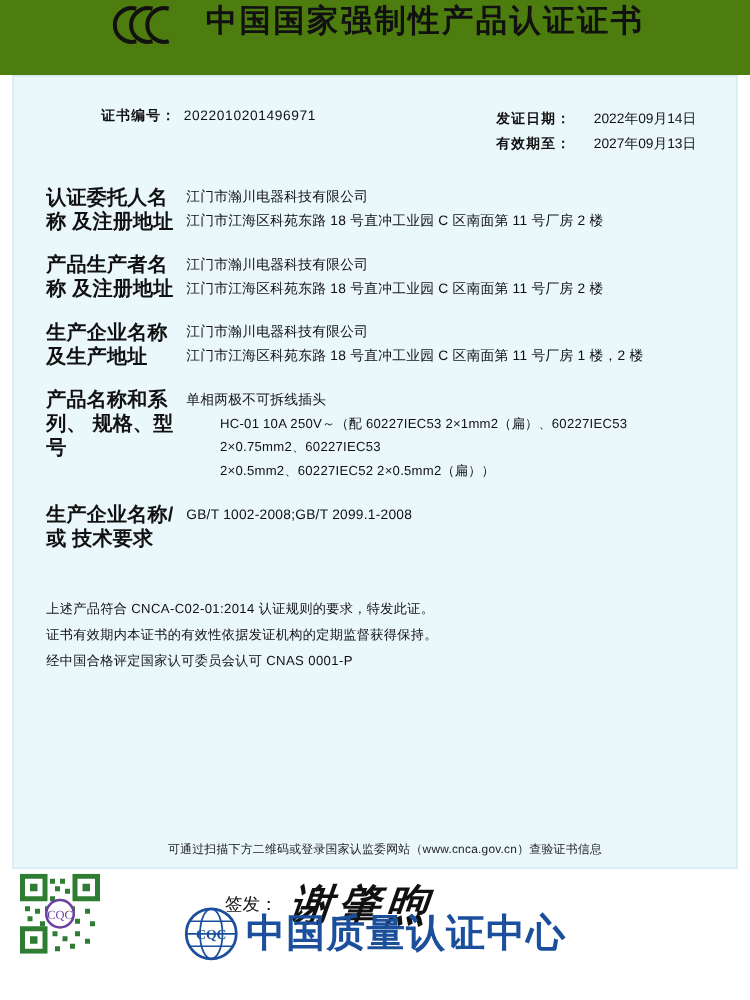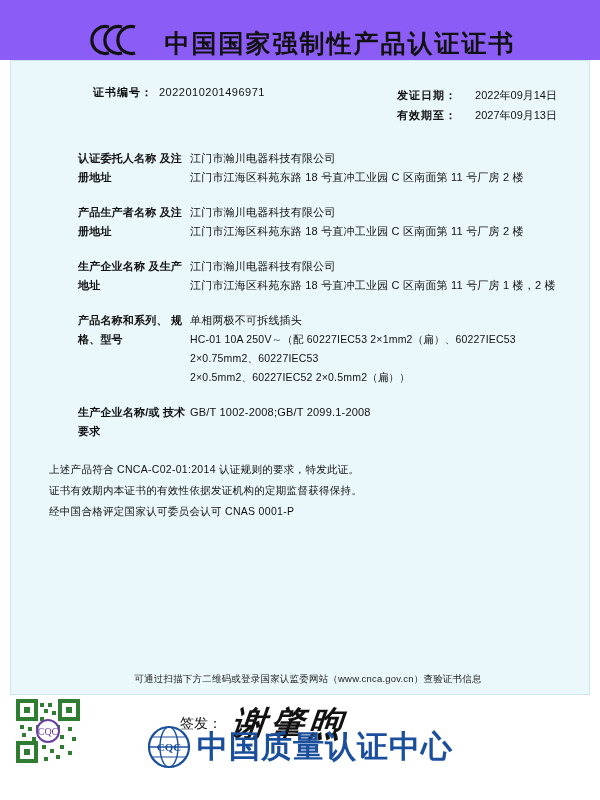--- a/index.html
+++ b/index.html
@@ -18,24 +18,24 @@
     width: 600px;
     height: 800px;
     box-sizing: border-box;
     background: #ffffff;
     overflow: hidden;
   }
   
   .header {
     height: 60px;
     display: flex;
-    align-items: flex-end;
+    align-items: flex-start;
     justify-content: center;
     gap: 14px;
-    background: #8b5cf6;
+    background: #4d7c0f;
   }
   .ccc-logo {
     width: 66px;
     height: 40px;
     position: relative;
   }
   .ccc-logo svg { display:block; }
   .header-title {
     font-size: 25px;
     font-weight: bold;
@@ -48,21 +48,21 @@
   .panel {
     position: relative;
     margin: 0 10px;
     height: 635px;
     background: #eaf7fb;
     border: 1px solid #cfe7ef;
     box-sizing: border-box;
   }
   .panel-inner {
     position: relative;
-    padding: 14px 26px 0 38px;
+    padding: 14px 26px 0 26px;
     height: 100%;
     box-sizing: border-box;
   }
   .row-top {
     display: flex;
     justify-content: space-between;
     align-items: flex-start;
     font-size: 11px;
     color: #111;
     margin-top: 10px;
@@ -89,40 +89,39 @@
     margin-top: 24px;
   }
   .field {
     display: flex;
     align-items: flex-start;
     margin-bottom: 16px;
   }
   .field .labels {
     width: 112px;
     flex: 0 0 112px;
-    font-size: 11px;
+    font-size: 16px;
     font-weight: bold;
     line-height: 19px;
     color: #111;
     letter-spacing: 0.2px;
-    margin-left: 29px;
   }
   .field .values {
     flex: 1;
     font-size: 11px;
     line-height: 19px;
     color: #111;
     letter-spacing: 0.2px;
   }
   .field.tall .labels { line-height: 19px; }
   .values .ln { display: block; }
-  .values .ln.small { font-size: 10.5px; }
+  .values .ln.small { font-size: 10.5px; margin-left: 27px; }
 
   .statement {
-    margin-top: 18px;
+    margin-top: 36px;
     font-size: 10.5px;
     line-height: 21px;
     color: #111;
     letter-spacing: 0.3px;
   }
   .panel-footnote {
     position: absolute;
     left: 16px;
     right: 0;
     bottom: 8px;

